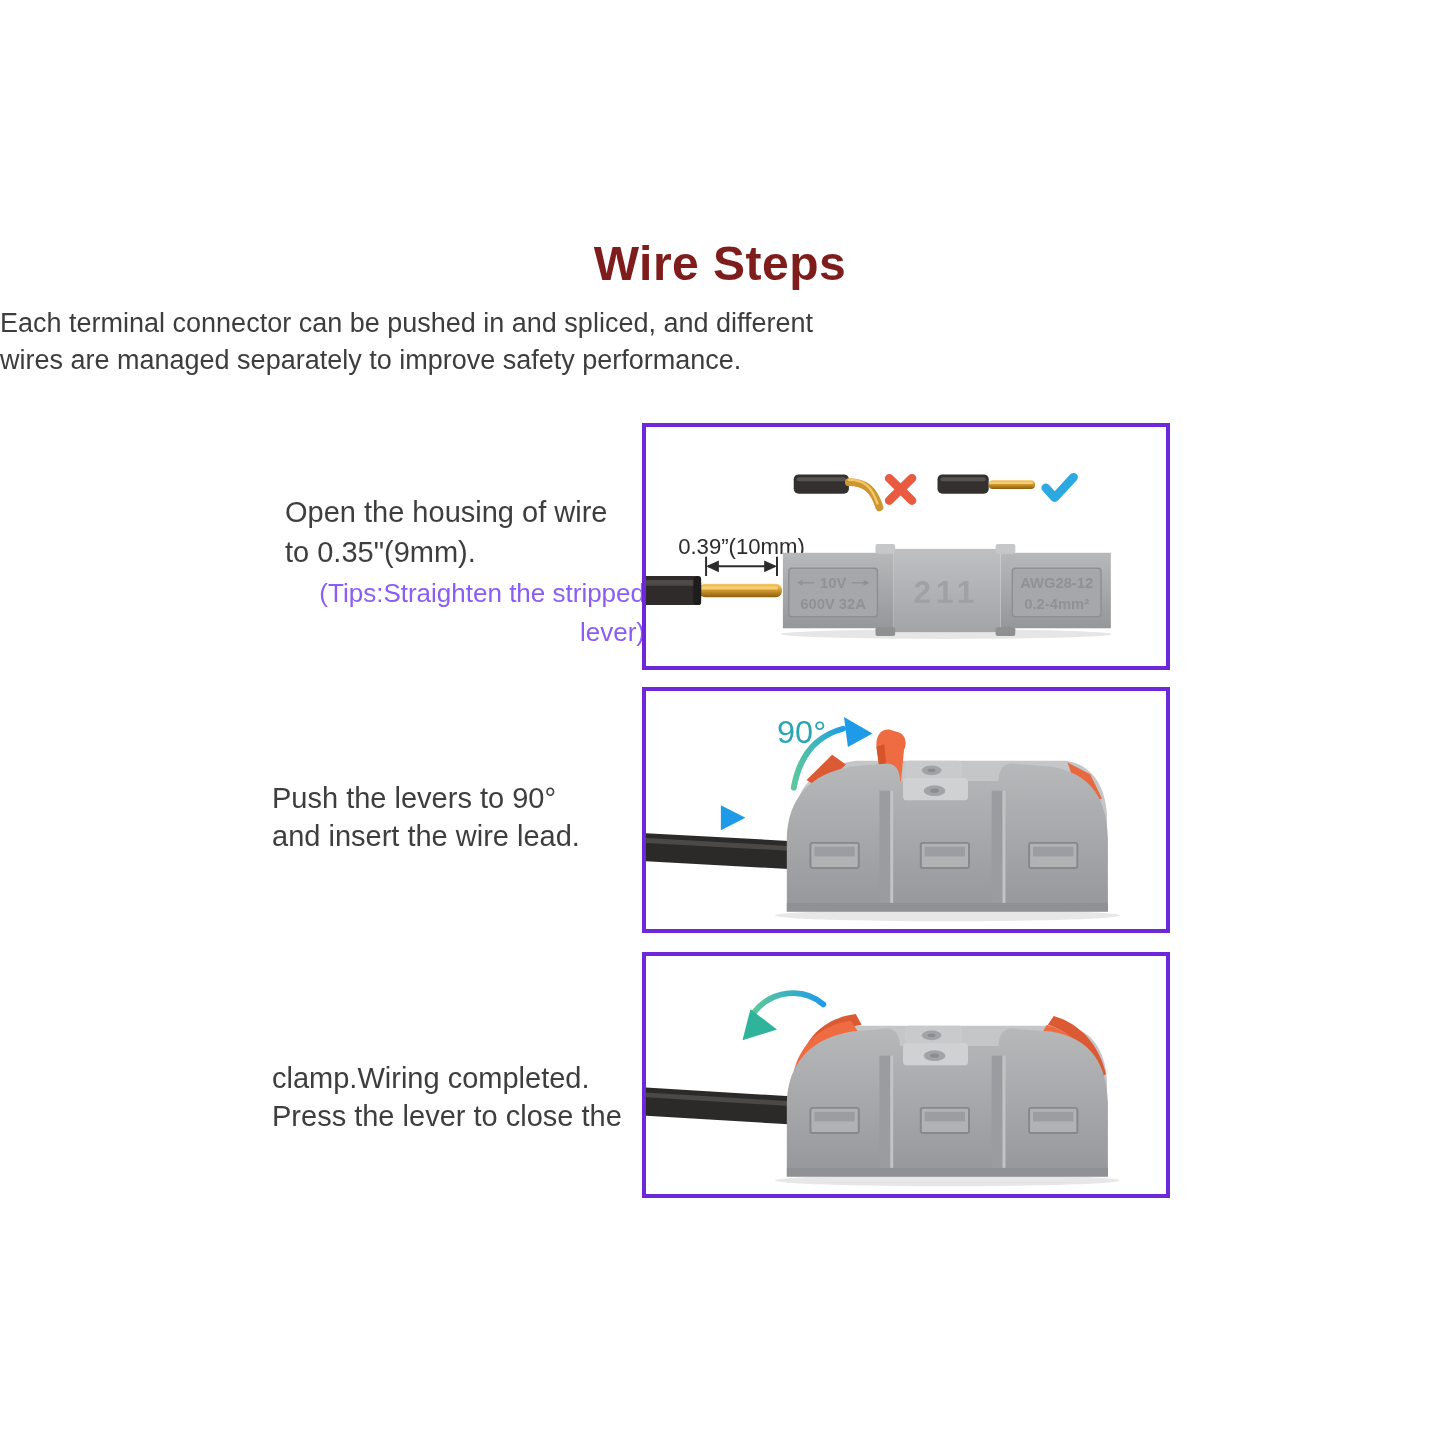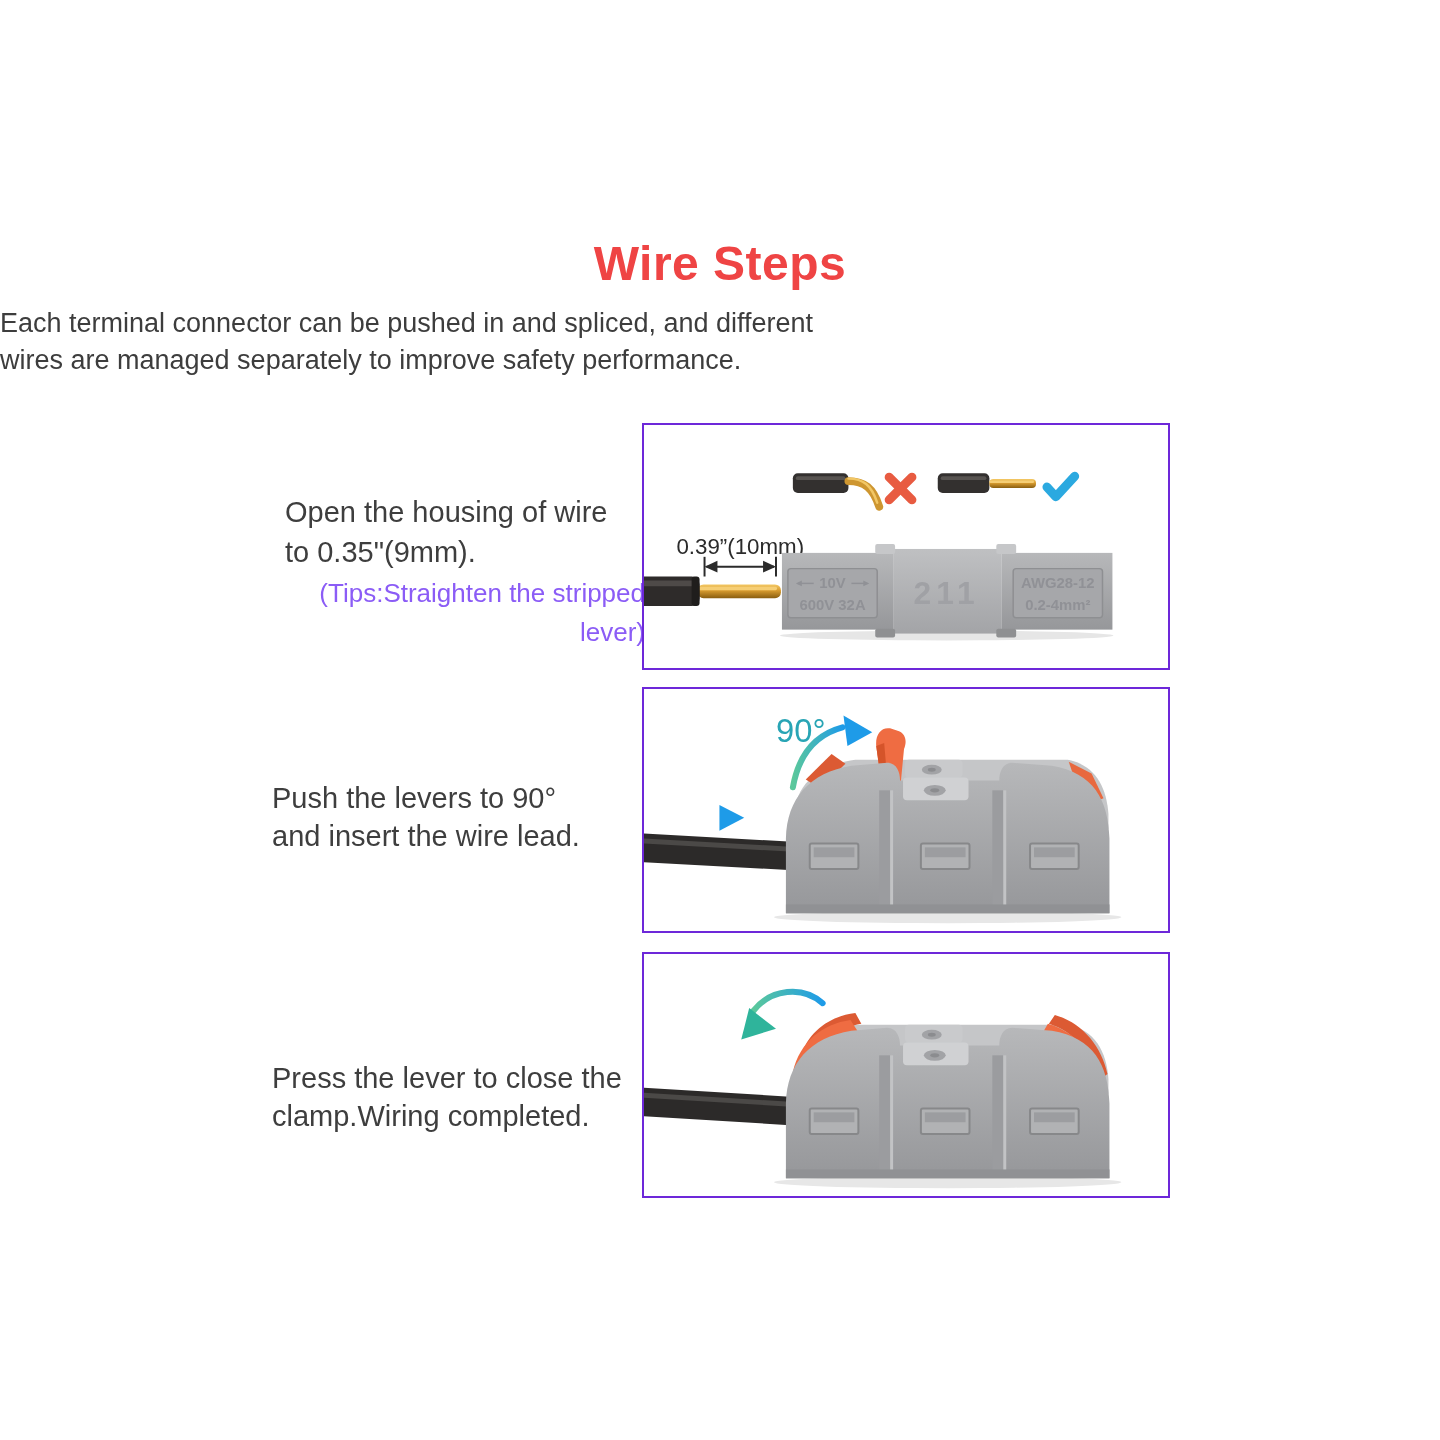--- a/index.html
+++ b/index.html
@@ -2,34 +2,34 @@
 <html><head>
 <meta charset="utf-8">
 <style>
   html,body{margin:0;padding:0;background:#ffffff;}
   .canvas{
     position:relative;width:1440px;height:1440px;background:#ffffff;
     font-family:"Liberation Sans", sans-serif;overflow:hidden;
   }
   .title{
     position:absolute;top:236px;left:0;width:1440px;margin:0;
-    text-align:center;font-size:48px;font-weight:700;color:#ef4444;letter-spacing:.5px;
+    text-align:center;font-size:48px;font-weight:700;color:#7f1d1d;letter-spacing:.5px;
   }
   .subtitle{
     position:absolute;top:305px;left:0;width:1440px;
     text-align:left;font-size:27px;line-height:37px;color:#3d3d3d;
   }
   .step-text{position:absolute;color:#3e3e3e;font-size:29px;line-height:40px;}
   .step-text .tips{margin-top:2px;font-size:26px;line-height:39px;color:#8b5cf6;text-align:right;}
   #step1-text{left:285px;top:492px;width:360px;}
   #step2-text{left:272px;top:779px;width:380px;line-height:38px;}
   #step3-text{left:272px;top:1059px;width:390px;line-height:38px;}
   .illus-box{
     position:absolute;left:642px;width:528px;box-sizing:border-box;
-    border:2px solid #6d28d9;background:#ffffff;
+    border:4px solid #6d28d9;background:#ffffff;
   }
   #box1{top:423px;height:247px;}
   #box2{top:687px;height:246px;}
   #box3{top:952px;height:246px;}
   .illus-box svg{display:block;width:100%;height:100%;}
   svg text{font-family:"Liberation Sans", sans-serif;}
   .defs-holder{position:absolute;width:0;height:0;overflow:hidden;}
 </style>
 </head>
 <body>
@@ -198,22 +198,22 @@
           <rect x="283" y="161" width="41" height="10" fill="#9C9DA0"></rect>
           <rect x="389" y="157" width="49" height="26" rx="2" fill="#B1B2B4" stroke="#87888A" stroke-width="2"></rect>
           <rect x="393" y="161" width="41" height="10" fill="#9C9DA0"></rect>
         </g>
         <rect x="143" y="219" width="326" height="9" fill="#909194"></rect>
       </g>
     </svg>
   </div>
 
   <div class="step-text" id="step3-text">
+    <div>clamp.Wiring completed.</div>
     <div>Press the lever to close the</div>
-    <div>clamp.Wiring completed.</div>
   </div>
 
   <div class="illus-box" id="box3">
     <svg viewBox="0 0 528 246" preserveAspectRatio="none">
 
       <g>
         <path d="M180,50 C160,32 128,35 110,58" stroke="url(#gTealBlue)" stroke-width="6" fill="none" stroke-linecap="round"></path>
         <polygon points="98,87 106,55 133,76" fill="#2FB49B"></polygon>
       </g>
 

